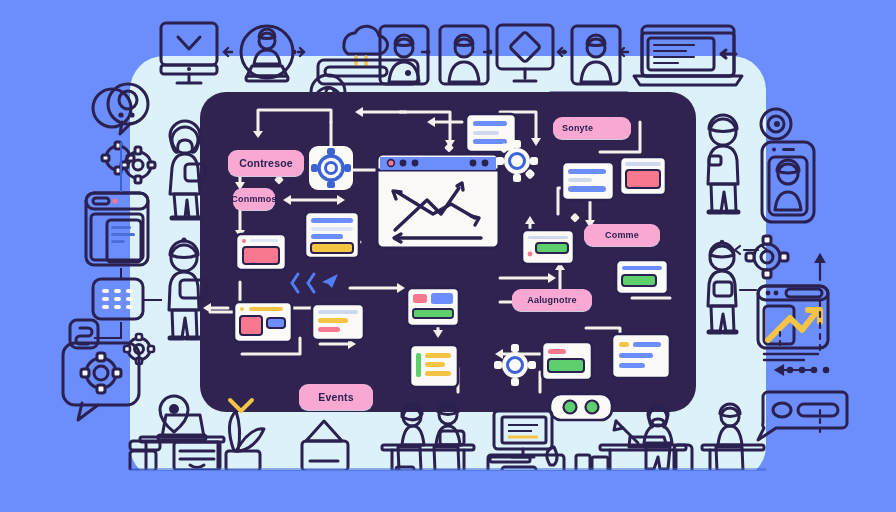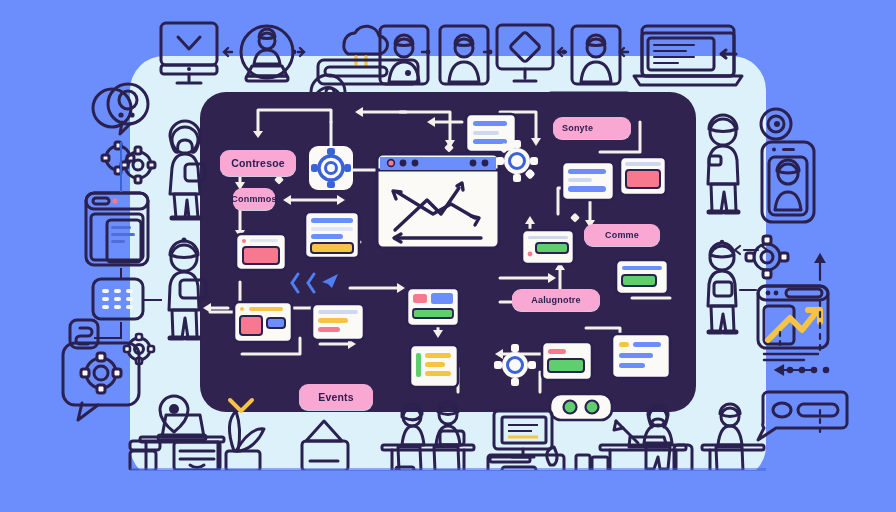--- a/index.html
+++ b/index.html
@@ -301,25 +301,25 @@
       <path d="M258 300 V 276"></path>
       <path d="M340 300 V 280"></path>
     </g>
     <g fill="#f4f1ea">
       <rect x="76" y="84" width="7" height="7" rx="1.5" transform="rotate(45 79 87)"></rect>
       <rect x="372" y="122" width="7" height="7" rx="1.5" transform="rotate(45 375 125)"></rect>
       <rect x="246" y="52" width="7" height="7" rx="1.5" transform="rotate(45 249 55)"></rect>
     </g>
   </svg>
 
-  <div class="abs chip chip-lg" style="left:220px;top:150px;width:76px;">Contresoe</div>
+  <div class="abs chip chip-lg" style="left:228px;top:150px;width:76px;">Contresoe</div>
   <div class="abs chip chip-sm" style="left:233px;top:188px;width:42px;">Conmmos</div>
   <div class="abs chip chip-sm" style="left:553px;top:117px;width:78px;justify-content:flex-start;padding-left:9px;">Sonyte</div>
   <div class="abs chip chip-sm" style="left:584px;top:224px;width:76px;">Comme</div>
-  <div class="abs chip chip-sm" style="left:512px;top:289px;width:88px;">Aalugnotre</div>
+  <div class="abs chip chip-sm" style="left:512px;top:289px;width:80px;">Aalugnotre</div>
   <div class="abs chip chip-lg" style="left:299px;top:384px;width:74px;">Events</div>
 
   <svg width="48" height="48" class="abs" style="left:307px;top:144px;">
     <rect x="2" y="2" width="44" height="44" rx="9" fill="#fbfaf7"></rect>
     <circle cx="24" cy="24" r="12" fill="none" stroke="#3b63d8" stroke-width="3.4"></circle>
     <circle cx="24" cy="24" r="5.5" fill="none" stroke="#3b63d8" stroke-width="3"></circle>
     <g fill="#3b63d8">
       <rect x="20" y="4" width="8" height="7" rx="2.5"></rect>
         <rect x="20" y="37" width="8" height="7" rx="2.5"></rect>
       <rect x="4" y="20" width="7" height="8" rx="2.5"></rect>

